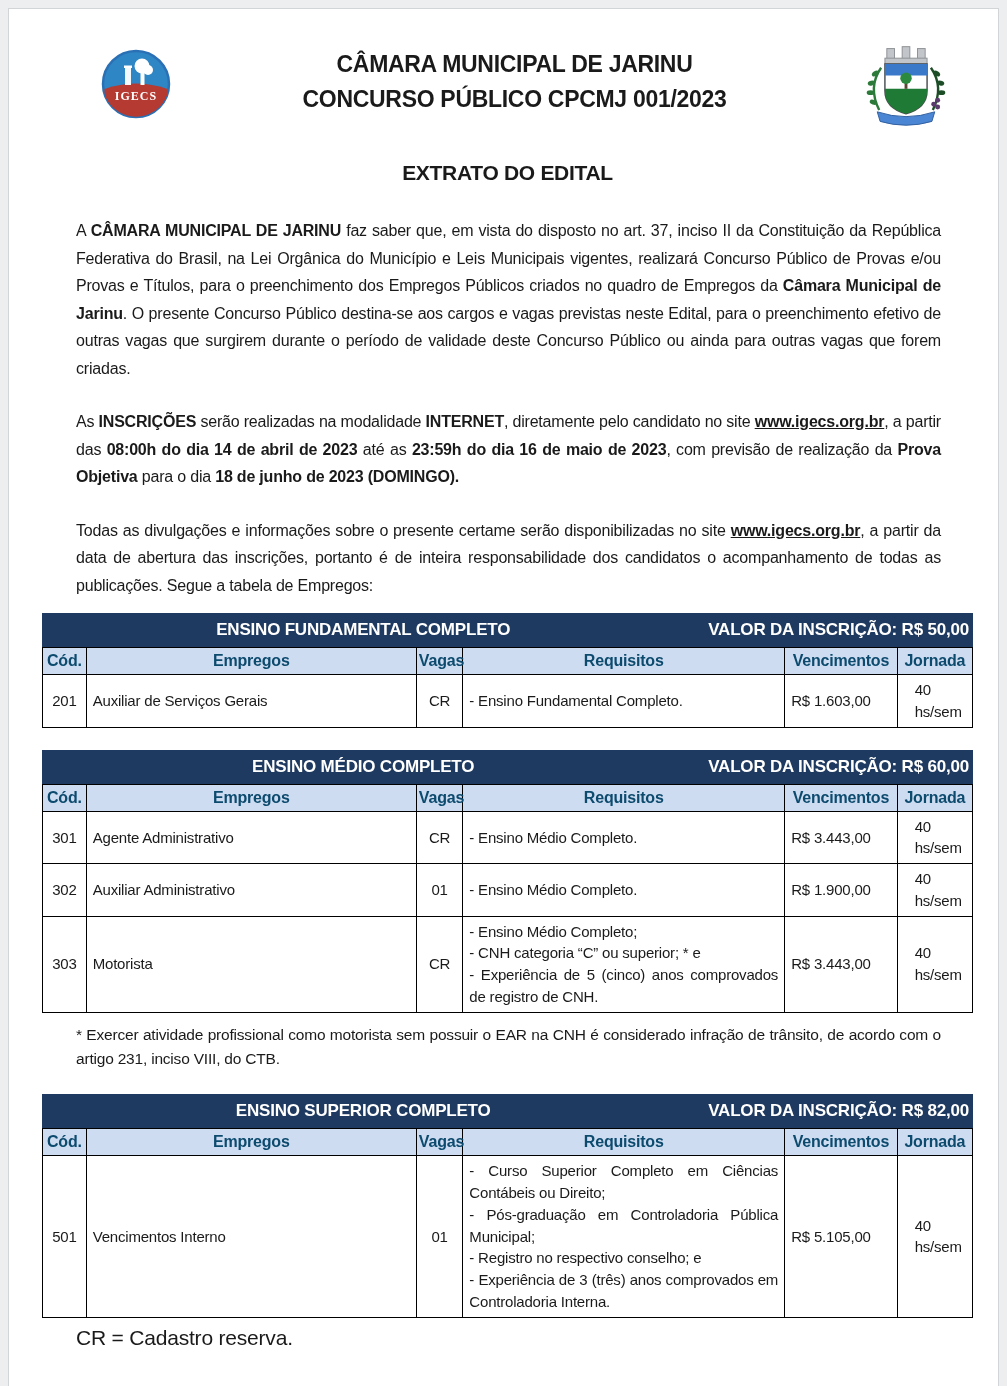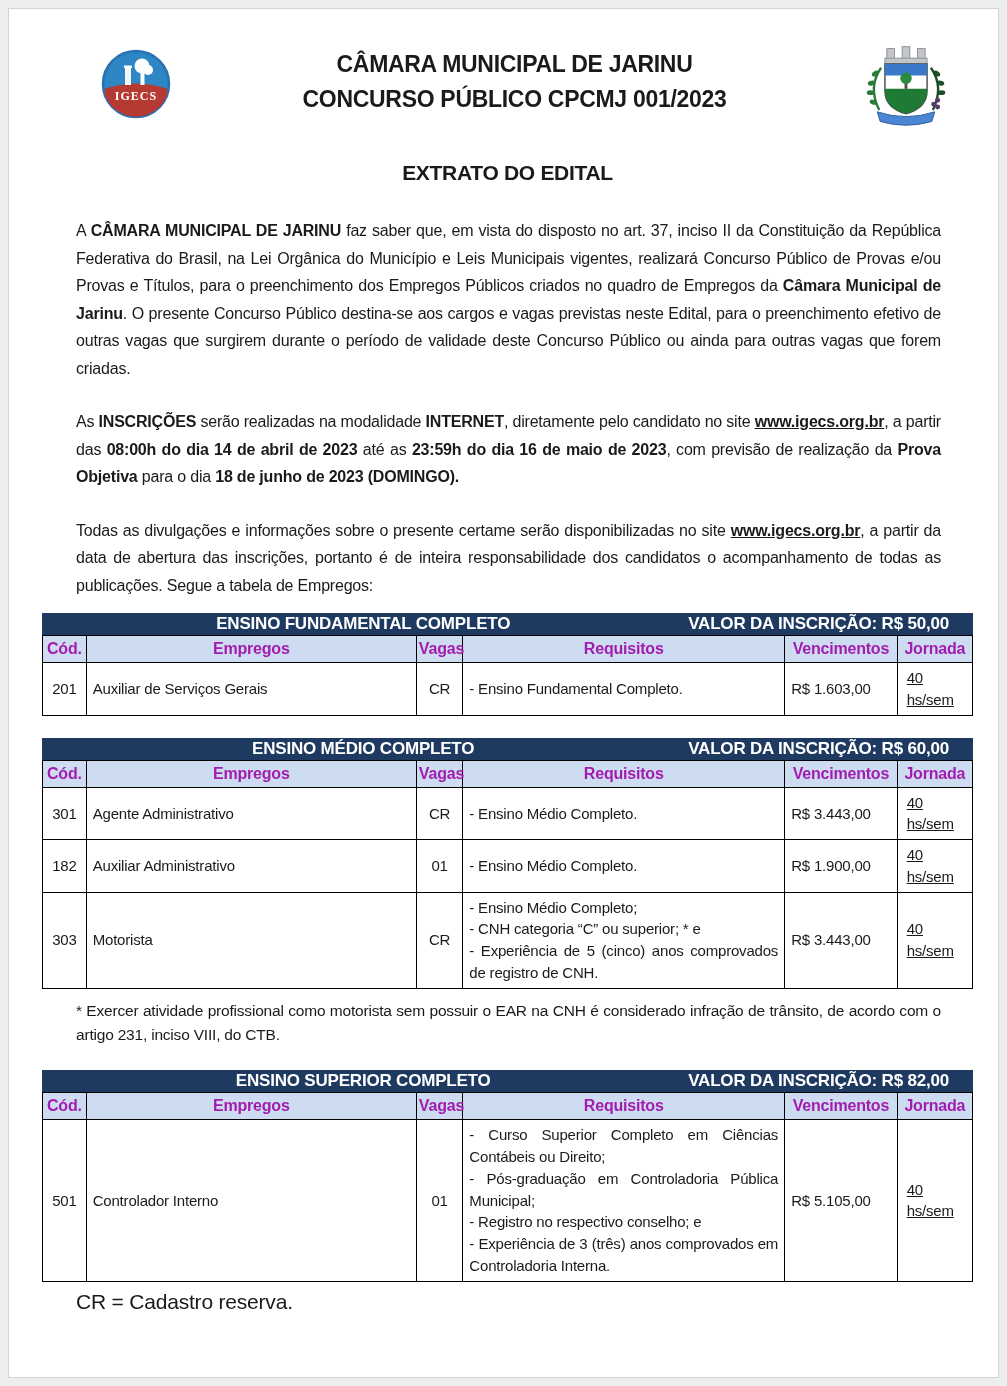--- a/index.html
+++ b/index.html
@@ -36,42 +36,42 @@
     line-height:1.72;
     text-align:justify;
   }
   .para.first{margin-top:32px;}
   
   .tbl-holder{margin-top:22px;}
   .tbl-holder.first{margin-top:14px;}
   .band{
     display:flex;align-items:center;
     background:var(--navy);color:#fff;
-    height:22px;font-weight:bold;font-size:17px;
+    height:34px;font-weight:bold;font-size:17px;
   }
   .band-title{flex:0 0 69%;text-align:center;}
-  .band-valor{flex:1;text-align:right;padding-right:24px;}
+  .band-valor{flex:1;text-align:right;padding-right:4px;}
   table.doc-table{
     width:100%;border-collapse:collapse;table-layout:fixed;
     font-size:15px;
   }
   col.w-cod{width:4.7%;} col.w-emp{width:35.5%;} col.w-vag{width:5.0%;}
   col.w-req{width:34.6%;} col.w-ven{width:12.1%;} col.w-jor{width:8.1%;}
   .doc-table th,.doc-table td{border:1px solid #000;}
   .cols-row th{
-    background:var(--colhead);color:#a21caf;font-weight:bold;
+    background:var(--colhead);color:#0c4a6e;font-weight:bold;
     font-size:16px;padding:4px 2px;text-align:center;
   }
   .cols-row th:first-child{text-align:center;}
   .doc-table td{padding:4px 6px;vertical-align:middle;line-height:1.45;}
   td.c0,td.c2{text-align:center;}
   td.c1{text-align:left;}
   td.c3 div{text-align:justify;}
   td.c4{text-align:left;padding-right:8px;}
-  td.c5{text-align:left;padding-left:9px;text-decoration:underline;}
+  td.c5{text-align:left;padding-left:17px;}
   
   .footnote{
     margin:10px 32px 0 34px;font-size:15.5px;line-height:1.6;text-align:justify;
   }
   
   .legend-title,.benefits-title{margin:16px 32px 0 34px;font-size:16px;font-weight:bold;}
   .legend-text{margin:8px 32px 0 34px;font-size:21px;}
 </style>
 </head>
 <body>
@@ -217,21 +217,21 @@
               <td class="c0">301</td>
               <td class="c1">Agente Administrativo</td>
               <td class="c2">CR</td>
               <td class="c3">
                 <div>- Ensino Médio Completo.</div>
               </td>
               <td class="c4">R$ 3.443,00</td>
               <td class="c5">40 hs/sem</td>
             </tr>
             <tr>
-              <td class="c0">182</td>
+              <td class="c0">302</td>
               <td class="c1">Auxiliar Administrativo</td>
               <td class="c2">01</td>
               <td class="c3">
                 <div>- Ensino Médio Completo.</div>
               </td>
               <td class="c4">R$ 1.900,00</td>
               <td class="c5">40 hs/sem</td>
             </tr>
             <tr>
               <td class="c0">303</td>
@@ -273,21 +273,21 @@
               <th>Empregos</th>
               <th>Vagas</th>
               <th>Requisitos</th>
               <th>Vencimentos</th>
               <th>Jornada</th>
             </tr>
           </thead>
       <tbody>
             <tr>
               <td class="c0">501</td>
-              <td class="c1">Controlador Interno</td>
+              <td class="c1">Vencimentos Interno</td>
               <td class="c2">01</td>
               <td class="c3">
                 <div>- Curso Superior Completo em Ciências Contábeis ou Direito;</div>
                 <div>- Pós-graduação em Controladoria Pública Municipal;</div>
                 <div>- Registro no respectivo conselho; e</div>
                 <div>- Experiência de 3 (três) anos comprovados em Controladoria Interna.</div>
               </td>
               <td class="c4">R$ 5.105,00</td>
               <td class="c5">40 hs/sem</td>
             </tr>

